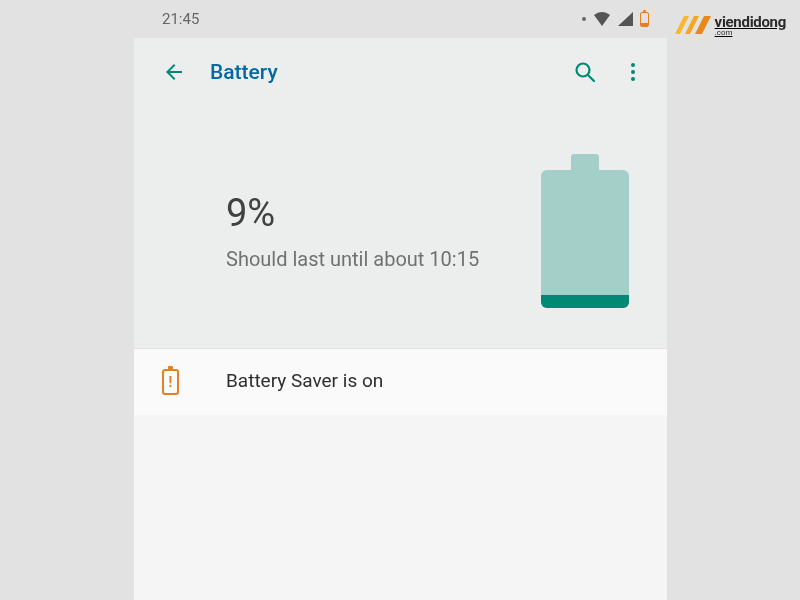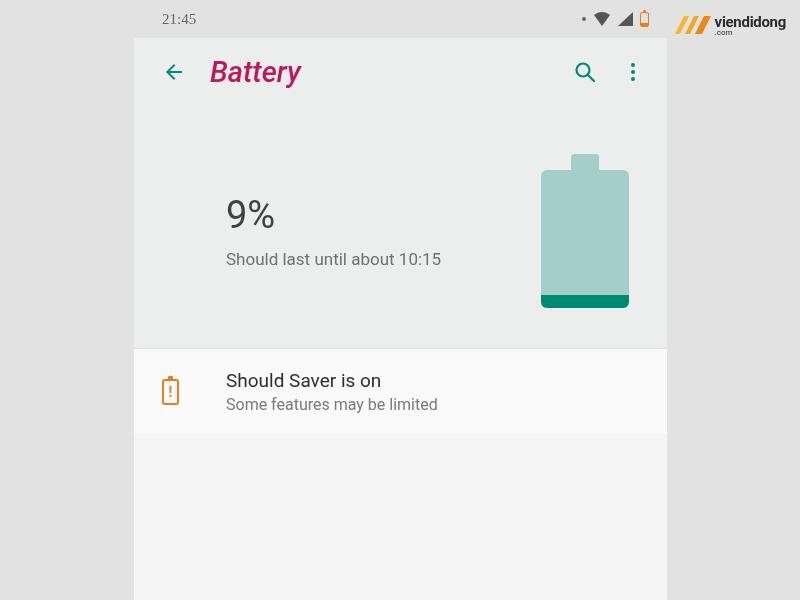--- a/index.html
+++ b/index.html
@@ -21,21 +21,20 @@
   }
   .status-bar {
     height: 38px;
     display: flex;
     align-items: center;
     justify-content: space-between;
     padding: 0 18px 0 28px;
     background: #e2e2e2;
     color: #666;
     font-size: 15px;
-    font-family: Liberation Serif, serif;
   }
   .status-right {
     display: flex;
     align-items: center;
     gap: 7px;
   }
   .status-dot { width: 4px; height: 4px; background: #666; border-radius: 50%; }
   .status-battery-low {
     width: 9px; height: 15px;
     border: 1.5px solid #e67e22;
@@ -56,25 +55,24 @@
     align-items: center;
     padding: 0 10px 0 20px;
   }
   .back-btn {
     width: 40px; height: 40px;
     display: flex; align-items: center; justify-content: center;
     cursor: pointer;
     margin-right: 16px;
   }
   .app-title {
-    color: #be185d;
-    font-size: 29px;
+    color: #0369a1;
+    font-size: 21px;
     font-weight: 500;
     flex: 1;
-    font-style: italic;
   }
   .icon-btn {
     width: 48px; height: 48px;
     display: flex; align-items: center; justify-content: center;
     cursor: pointer;
   }
 
   .hero {
     background: #eceded;
     padding: 48px 32px 40px 92px;
@@ -82,21 +80,21 @@
     align-items: center;
     justify-content: space-between;
   }
   .hero-text .percent {
     font-size: 38px;
     color: #414141;
     font-weight: 400;
     margin-bottom: 12px;
   }
   .hero-text .estimate {
-    font-size: 17px;
+    font-size: 20px;
     color: #717171;
   }
   .battery-big {
     width: 88px;
     position: relative;
     margin-right: 6px;
   }
   .battery-cap {
     width: 28px; height: 16px;
     background: #a4cfc8;
@@ -154,20 +152,21 @@
     color: #7a7a7a;
   }
 
   .watermark {
     position: absolute;
     top: 12px;
     right: 14px;
     display: flex;
     align-items: center;
     gap: 4px;
+    text-decoration: underline;
   }
   .wm-text {
     font-size: 15px;
     font-weight: 700;
     color: #2b2b2b;
     letter-spacing: -0.3px;
   }
   .wm-sub { font-size: 8px; color: #2b2b2b; display:block; margin-top:-3px;}
 </style>
 </head>
@@ -225,22 +224,21 @@
     </div>
   </div>
 
   <div class="list-item">
     <div class="list-icon">
       <div class="saver-icon">
           <span class="saver-icon-bang">!</span>
         </div>
     </div>
     <div class="list-text">
-      <div class="primary">Should Saver is on</div>
-      <div class="secondary">Some features may be limited</div>
+      <div class="primary">Battery Saver is on</div>
     </div>
   </div>
 
 
 </div>
 
 <div class="watermark">
   <svg width="36" height="22" viewBox="0 0 36 22">
     <path d="M0 20 L9 2 L14 2 L5 20 Z" fill="#f7b733"></path>
     <path d="M10 20 L19 2 L24 2 L15 20 Z" fill="#f5a623"></path>

